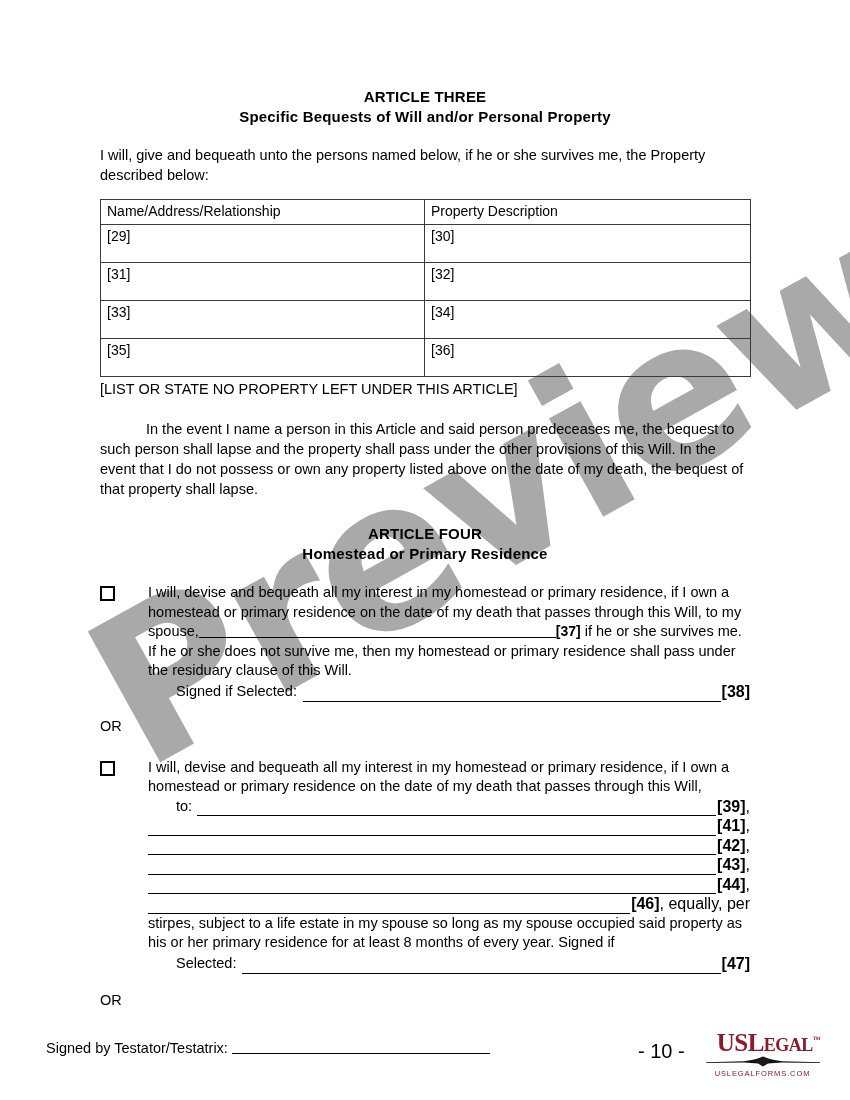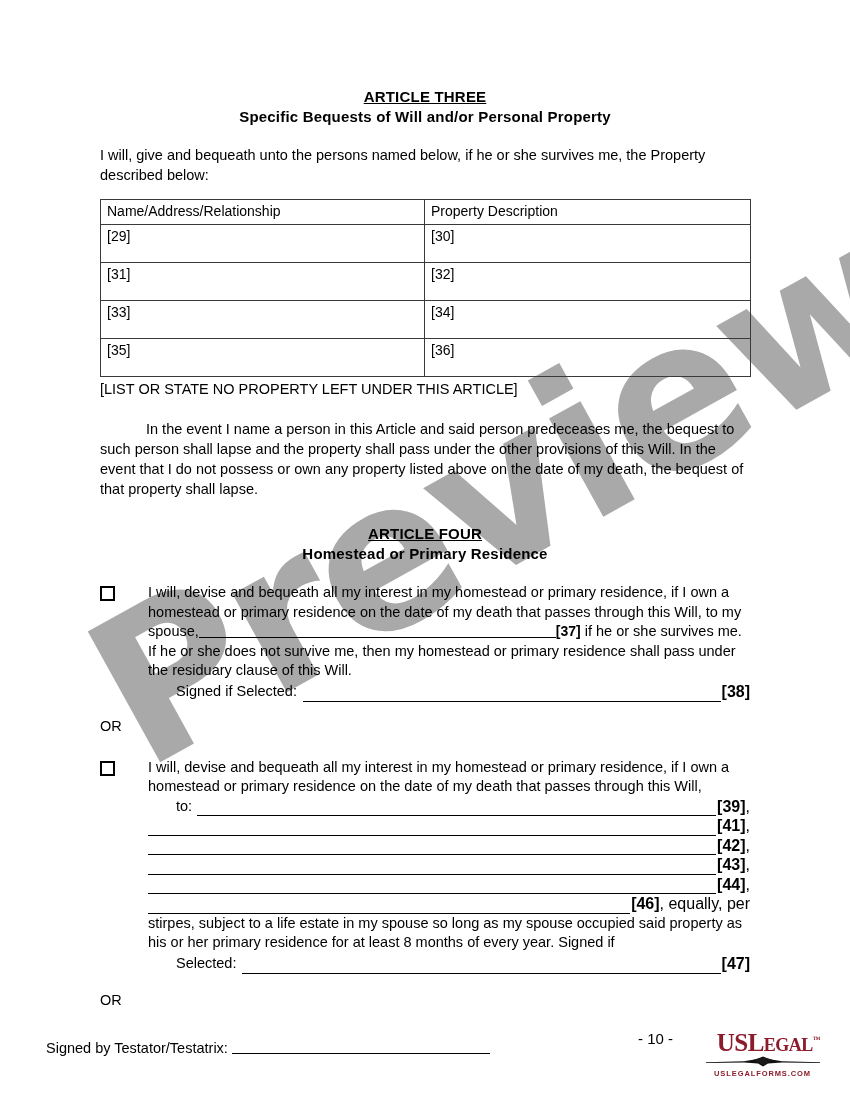--- a/index.html
+++ b/index.html
@@ -55,21 +55,21 @@
     top: 0;
     width: 650px;
   }
 
   .heading {
     text-align: center;
     font-weight: bold;
     font-size: 15px;
     letter-spacing: .2px;
   }
-  .heading .line1 { margin: 0; text-decoration: underline; }
+  .heading .line1 { margin: 0; }
   .heading .line2 { margin: 3px 0 0 0; }
 
   .para {
     font-size: 14.5px;
     line-height: 19.5px;
     margin: 0;
     text-align: left;
   }
 
   
@@ -190,22 +190,22 @@
     margin-bottom: -2px;
     background-image: repeating-linear-gradient(
         to right, #000 0 6px, #000 6px 7px);
     background-size: 8px 1.4px;
     background-repeat: repeat-x;
     background-position: 0 100%;
   }
   .footer-page {
     position: absolute;
     left: 638px;
-    top: 0;
-    font-size: 15px;
+    top: 10px;
+    font-size: 20px;
   }
 
   .logo {
     position: absolute;
     left: 700px;
     top: 0px;
     width: 125px;
     text-align: center;
     line-height: 1;
   }
@@ -227,21 +227,21 @@
   }
   .logo-wing {
     width: 118px;
     height: 13px;
     margin: 1px auto 0 auto;
     display: block;
   }
   .logo-sub {
     font-family: "Liberation Sans", sans-serif;
     font-size: 7.5px;
-    font-weight: bold;
+    font-weight: normal;
     letter-spacing: .9px;
     color: #8c1b2b;
     margin-top: 1px;
   }
 </style>
 </head>
 <body>
 
 <div class="page">
 

